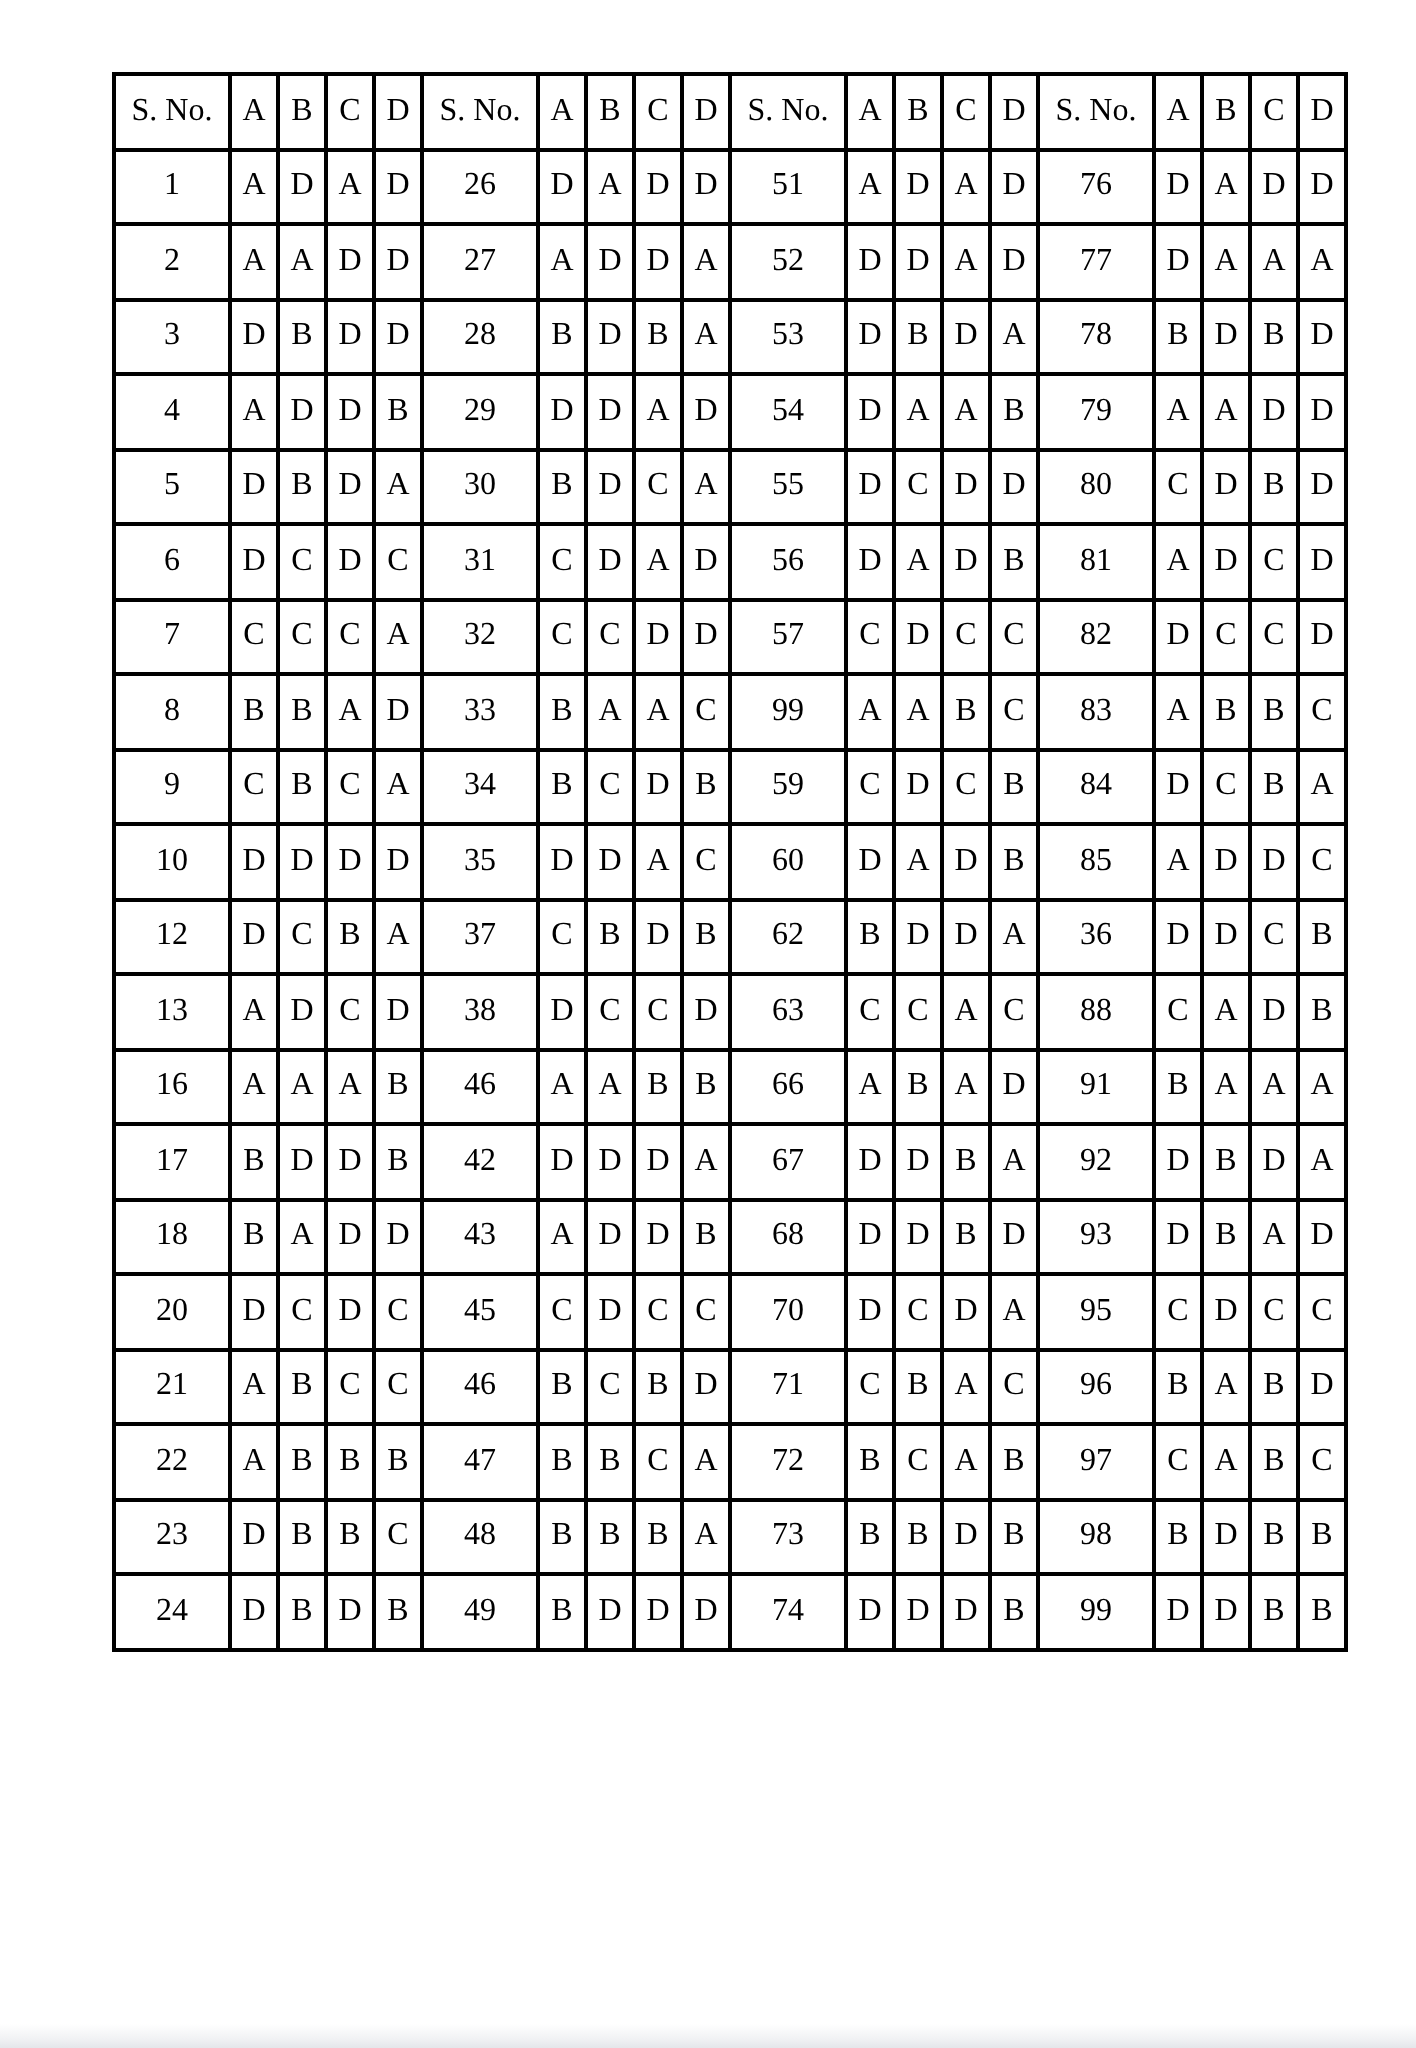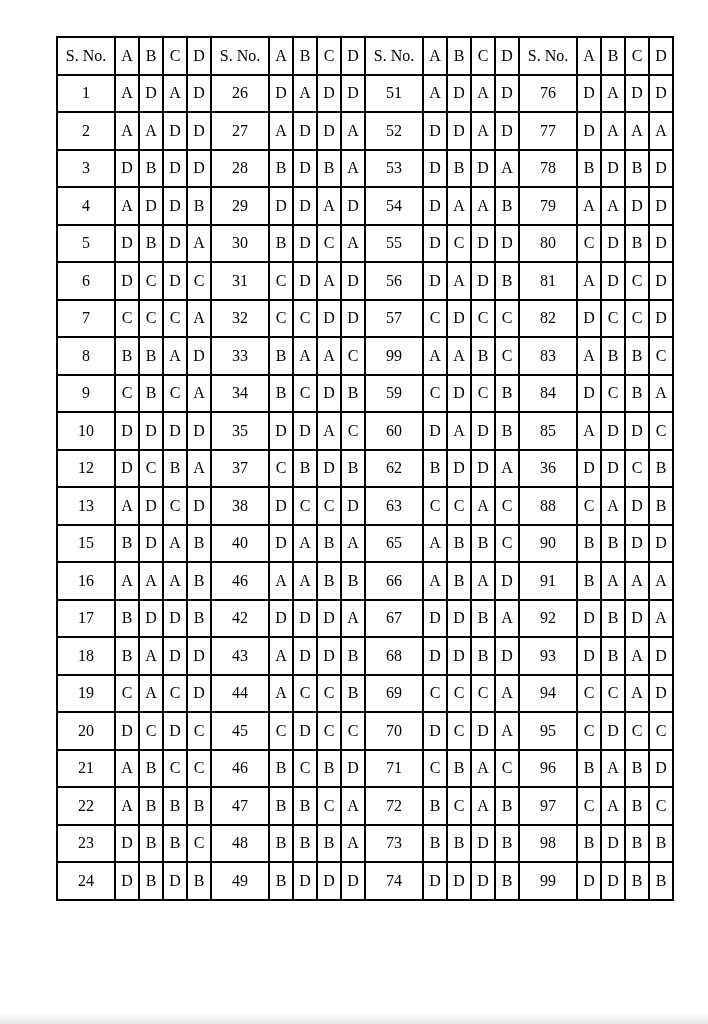--- a/index.html
+++ b/index.html
@@ -372,42 +372,20 @@
             <td>C</td>
             <td>A</td>
             <td>C</td>
             <td>88</td>
             <td>C</td>
             <td>A</td>
             <td>D</td>
             <td>B</td>
           </tr>
           <tr>
-            <td>15</td>
-            <td>B</td>
-            <td>D</td>
-            <td>A</td>
-            <td>B</td>
-            <td>40</td>
-            <td>D</td>
-            <td>A</td>
-            <td>B</td>
-            <td>A</td>
-            <td>65</td>
-            <td>A</td>
-            <td>B</td>
-            <td>B</td>
-            <td>C</td>
-            <td>90</td>
-            <td>B</td>
-            <td>B</td>
-            <td>D</td>
-            <td>D</td>
-          </tr>
-          <tr>
             <td>16</td>
             <td>A</td>
             <td>A</td>
             <td>A</td>
             <td>B</td>
             <td>46</td>
             <td>A</td>
             <td>A</td>
             <td>B</td>
             <td>B</td>
@@ -456,42 +434,20 @@
             <td>D</td>
             <td>B</td>
             <td>68</td>
             <td>D</td>
             <td>D</td>
             <td>B</td>
             <td>D</td>
             <td>93</td>
             <td>D</td>
             <td>B</td>
-            <td>A</td>
-            <td>D</td>
-          </tr>
-          <tr>
-            <td>19</td>
-            <td>C</td>
-            <td>A</td>
-            <td>C</td>
-            <td>D</td>
-            <td>44</td>
-            <td>A</td>
-            <td>C</td>
-            <td>C</td>
-            <td>B</td>
-            <td>69</td>
-            <td>C</td>
-            <td>C</td>
-            <td>C</td>
-            <td>A</td>
-            <td>94</td>
-            <td>C</td>
-            <td>C</td>
             <td>A</td>
             <td>D</td>
           </tr>
           <tr>
             <td>20</td>
             <td>D</td>
             <td>C</td>
             <td>D</td>
             <td>C</td>
             <td>45</td>

